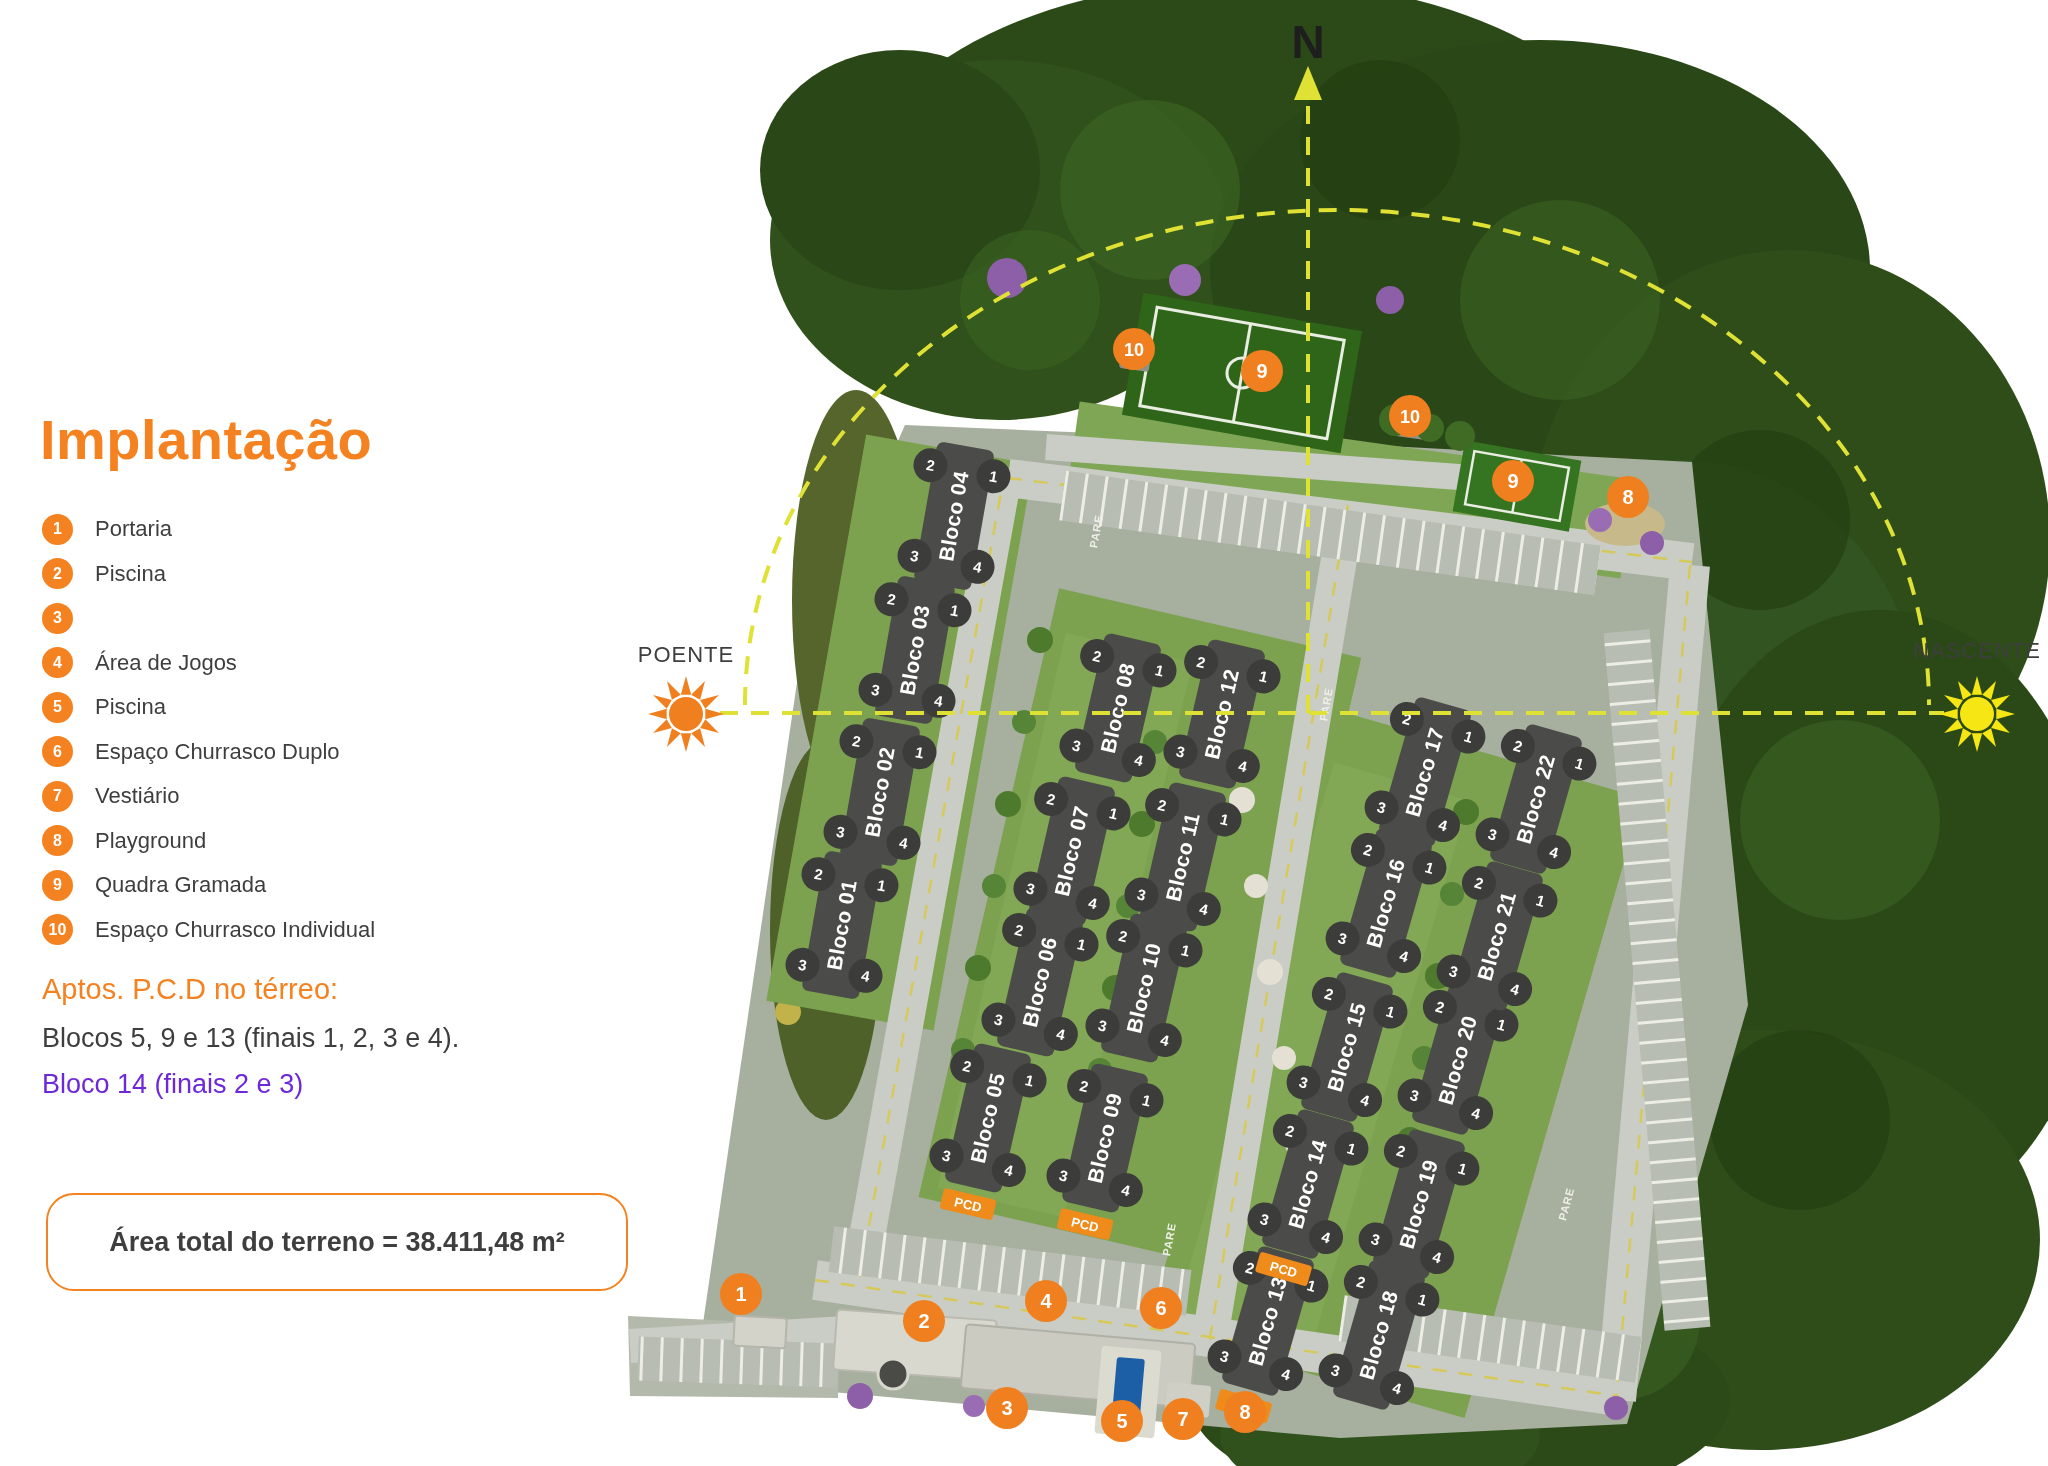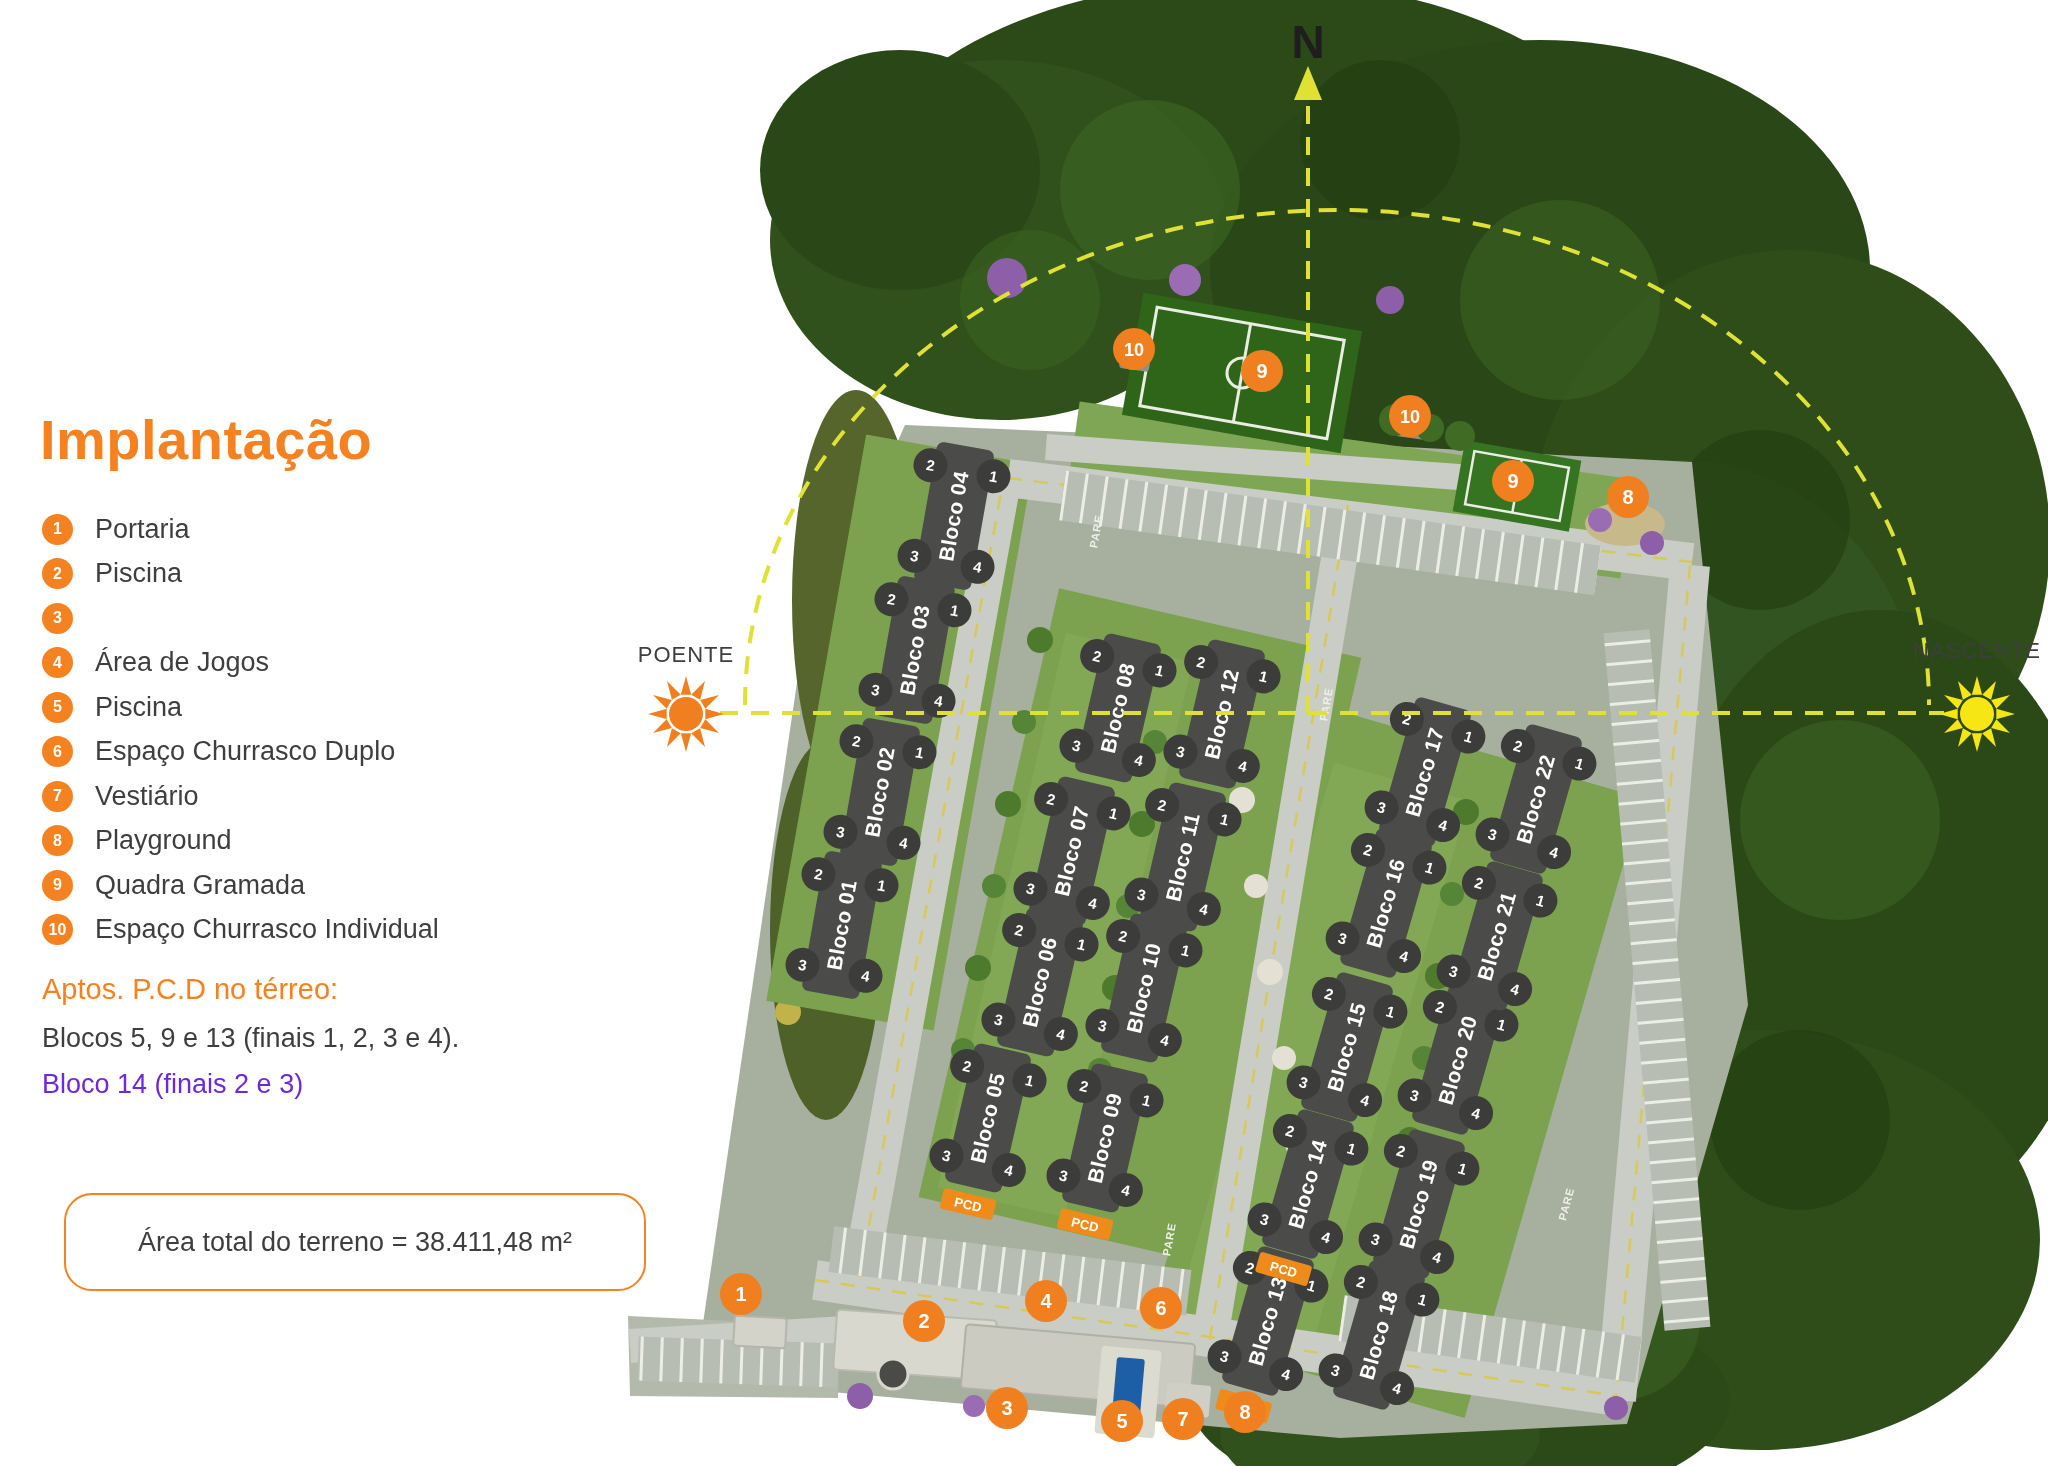--- a/index.html
+++ b/index.html
@@ -11,27 +11,27 @@
   #map-svg{position:absolute;left:0;top:0;}
 
   .panel{position:absolute;left:40px;top:382px;width:620px;height:900px;margin-top:25px;}
   .title{position:absolute;left:0;top:0;margin:0;font-size:56px;font-weight:bold;
     color:#f58220;letter-spacing:0.5px;}
   .legend{position:absolute;left:2px;top:100px;margin:0;padding:0;list-style:none;}
   .legend-row{display:flex;align-items:center;height:44.5px;}
   .lnum{flex:0 0 auto;width:31px;height:31px;border-radius:50%;background:#f58220;
     color:#fff;font-size:16px;font-weight:bold;display:flex;align-items:center;
     justify-content:center;margin-right:22px;}
-  .llabel{font-size:27px;color:#3e3e3e;white-space:nowrap;}
+  .llabel{font-size:22px;color:#3e3e3e;white-space:nowrap;}
   .pcd-heading{position:absolute;left:2px;top:566px;font-size:29px;font-weight:normal;color:#f58220;}
   .pcd-line-1{position:absolute;left:2px;top:616px;font-size:27px;color:#3e3e3e;}
   .pcd-line-2{position:absolute;left:2px;top:662px;font-size:27px;color:#6d28d9;}
-  .area-box{position:absolute;left:24px;top:786px;width:578px;height:94px;
+  .area-box{position:absolute;left:6px;top:786px;width:578px;height:94px;
     border:2px solid #f58220;border-radius:28px;display:flex;align-items:center;
-    justify-content:center;}
+    justify-content:center;font-weight:bold;}
   .area-box span{font-size:27px;color:#3e3e3e;}
 </style>
 </head>
 <body>
 
 <svg id="map-svg" width="2048" height="1466" viewBox="0 0 2048 1466">
   <defs>
     <pattern id="stV" width="20" height="54" patternUnits="userSpaceOnUse">
       <rect width="20" height="54" fill="#b7bdb2"></rect>
       <rect width="3" height="54" fill="#eceee6"></rect>

